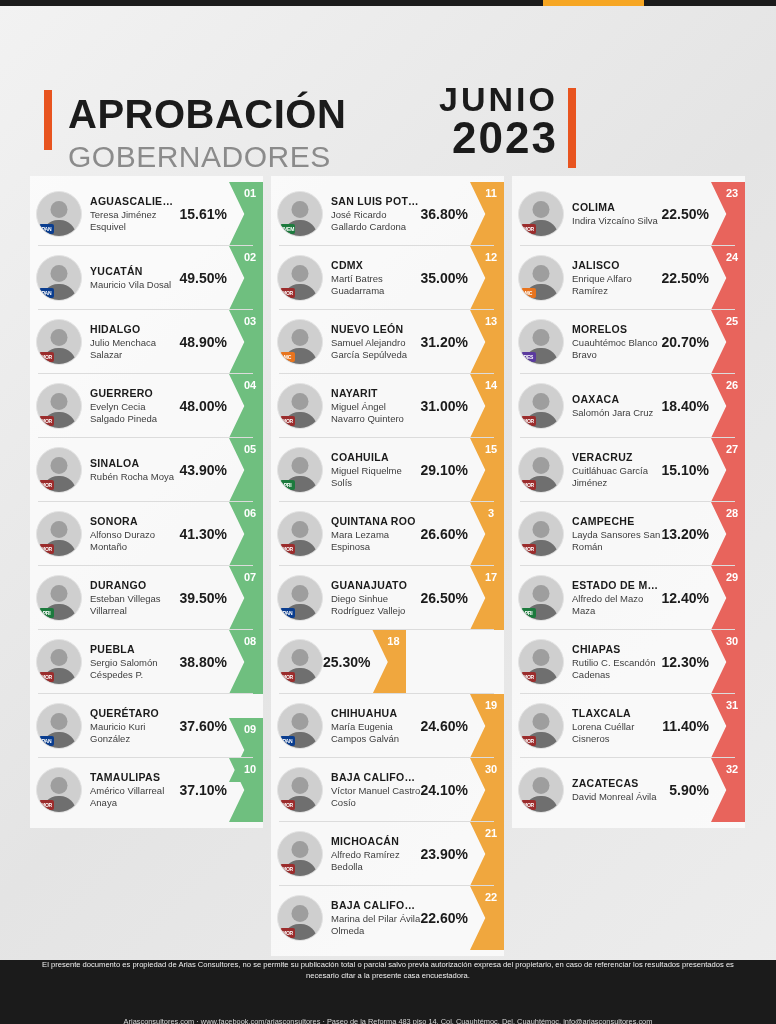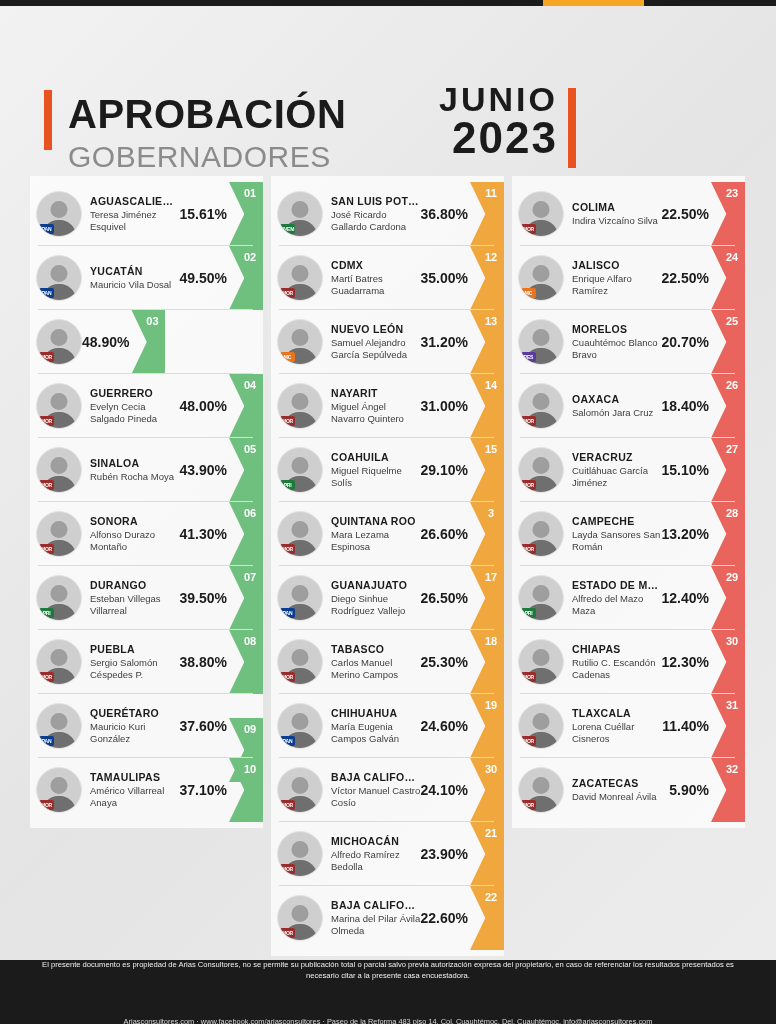--- a/index.html
+++ b/index.html
@@ -176,20 +176,24 @@
             <span>02</span>
           </div>
           <div class="sep"></div>
         </div>
         <div class="row">
           <div class="avatar">
             <div class="head"></div>
             <div class="body"></div>
             <div class="party" style="background: rgb(155, 44, 44);">MOR</div>
           </div>
+          <div class="info">
+            <div class="state">HIDALGO</div>
+            <div class="person">Julio Menchaca Salazar</div>
+          </div>
           <div class="pct">48.90%</div>
           <div class="rank" style="background: rgb(111, 191, 127);">
             <span>03</span>
           </div>
           <div class="sep"></div>
         </div>
         <div class="row">
           <div class="avatar">
             <div class="head"></div>
             <div class="body"></div>
@@ -412,24 +416,20 @@
           <div class="rank" style="background: rgb(240, 167, 62);">
             <span>17</span>
           </div>
           <div class="sep"></div>
         </div>
         <div class="row">
           <div class="avatar">
             <div class="head"></div>
             <div class="body"></div>
             <div class="party" style="background: rgb(155, 44, 44);">MOR</div>
-          </div>
-          <div class="info">
-            <div class="state">TABASCO</div>
-            <div class="person">Carlos Manuel Merino Campos</div>
           </div>
           <div class="pct">25.30%</div>
           <div class="rank" style="background: rgb(240, 167, 62);">
             <span>18</span>
           </div>
           <div class="sep"></div>
         </div>
         <div class="row">
           <div class="avatar">
             <div class="head"></div>

